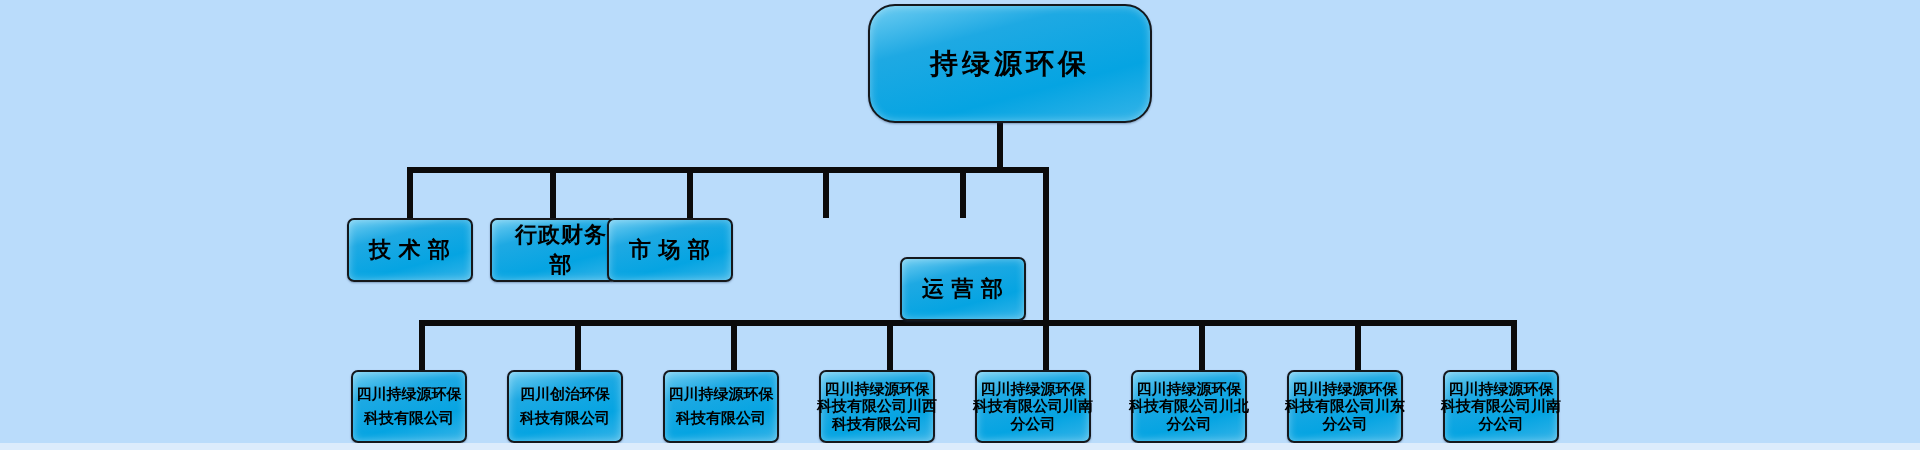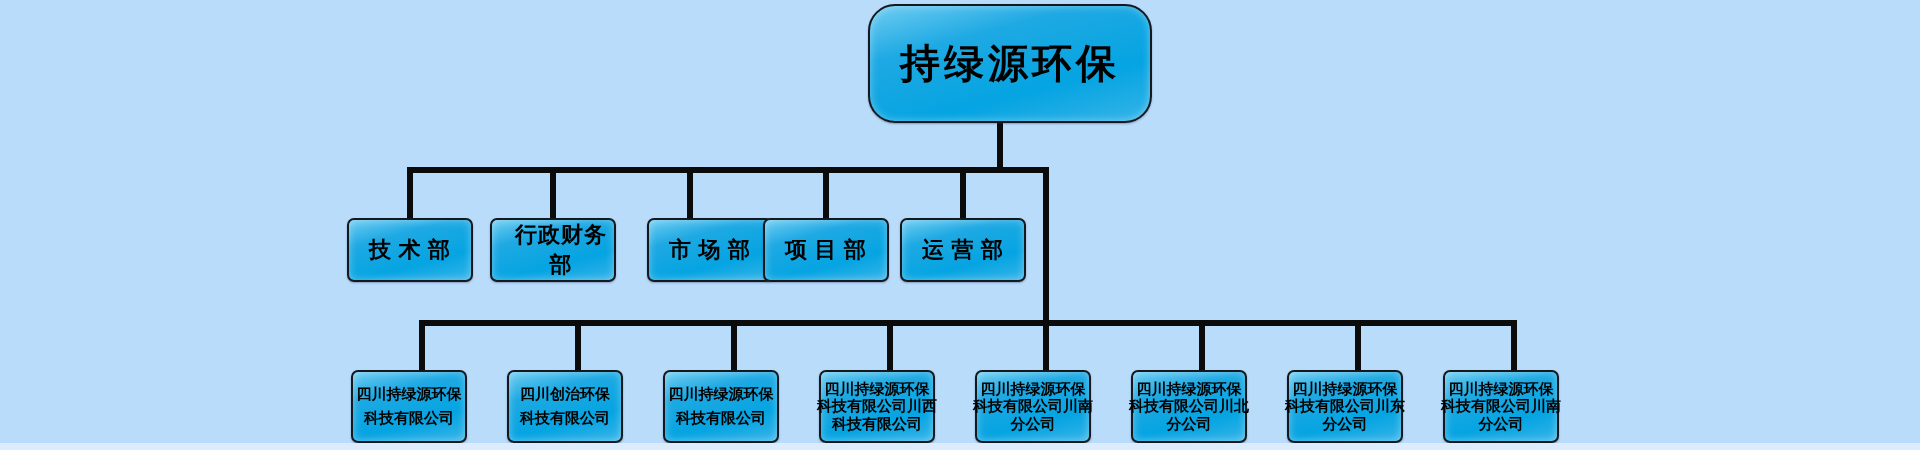--- a/index.html
+++ b/index.html
@@ -37,21 +37,21 @@
     align-items: center;
     justify-content: center;
     color: #000;
     font-weight: bold;
     text-align: center;
   }
   .node.root {
     left: 868px; top: 4px;
     width: 284px; height: 119px;
     border-radius: 27px;
-    font-size: 40px;
+    font-size: 28px;
     letter-spacing: 4px;
   }
   .node.dept {
     top: 218px;
     width: 126px; height: 64px;
     font-size: 22px;
     letter-spacing: 1px;
   }
   .node.sub {
     top: 370px;
@@ -87,23 +87,22 @@
   <div class="line" style="left:887px; top:320px; width:6px; height:50px;"></div>
   <div class="line" style="left:1043px; top:320px; width:6px; height:50px;"></div>
   <div class="line" style="left:1199px; top:320px; width:6px; height:50px;"></div>
   <div class="line" style="left:1355px; top:320px; width:6px; height:50px;"></div>
   <div class="line" style="left:1511px; top:320px; width:6px; height:50px;"></div>
 
   <div class="node root">持绿源环保</div>
 
   <div class="node dept" style="left:347px;">技 术 部</div>
   <div class="node dept" style="left:490px;padding-left:16px;">行政财务部</div>
-  <div class="node dept" style="left:607px;margin-left:40px;">市 场 部</div>
-  <div class="node dept" style="left:763px;">项 目 部</div>
-  <div class="node dept" style="left:900px;">运 营 部</div>
+  <div class="node dept" style="left:607px;">市 场 部</div>
+  <div class="node dept" style="left:900px;margin-top:39px;">运 营 部</div>
 
   <div class="node sub" style="left:351px;">
     <span>四川持绿源环保</span>
     <span>科技有限公司</span>
   </div>
   <div class="node sub" style="left:507px;">
     <span>四川创治环保</span>
     <span>科技有限公司</span>
   </div>
   <div class="node sub" style="left:663px;">

